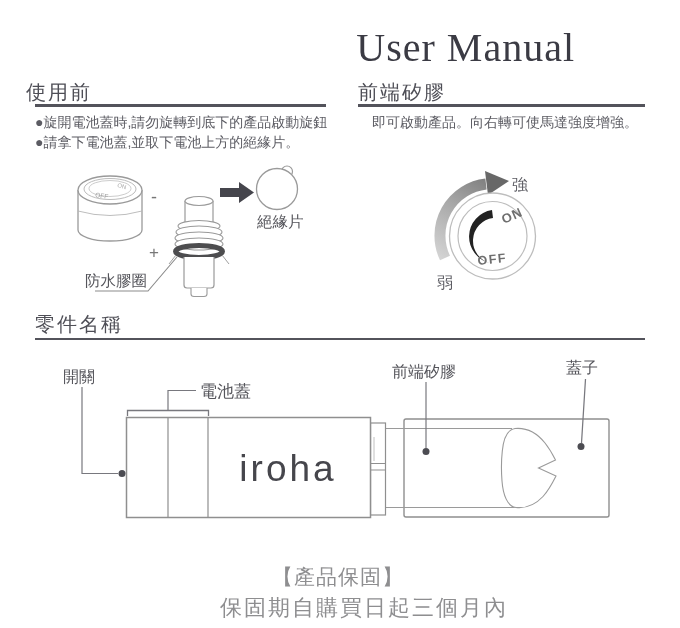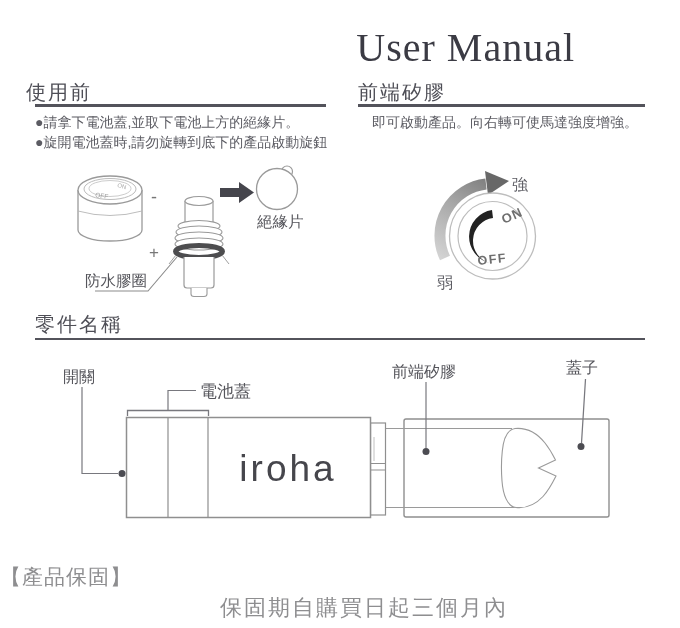--- a/index.html
+++ b/index.html
@@ -19,38 +19,38 @@
   .rule-right { top: 104px; left: 358px; width: 287px; }
   .rule-parts { top: 338px; left: 35px;  width: 610px; height: 2px; }
 
   .bullets { font-size: 14px; line-height: 19.5px; color: #5c5c63; }
   .bullets-left  { top: 113px; left: 35px;  width: 300px; }
   .bullets-right { top: 113px; left: 358px; width: 295px; }
   .indent { padding-left: 14px; }
 
   .head-parts { top: 311px; left: 35px; }
 
-  .warranty1 { top: 563px; left: 0; width: 676px; text-align: left;
+  .warranty1 { top: 563px; left: 0; width: 676px; text-align: center;
     font-size: 21px; color: #8e8e90; letter-spacing: 1px; }
   .warranty2 { top: 593px; left: 0; width: 680px; text-align: center;
     font-size: 22px; color: #8e8e90; letter-spacing: 2px; margin-left: 24px; }
 
   svg text { font-family: "Liberation Sans", "DejaVu Sans", sans-serif; }
   .svg-label { font-size: 15.5px; fill: #55555b; }
 </style>
 </head>
 <body>
 
 <div class="abs title">User Manual</div>
 
 <div class="abs col-head head-left">使用前</div>
 <div class="abs rule rule-left"></div>
 <div class="abs bullets bullets-left">
+  <div>●旋開電池蓋時,請勿旋轉到底下的產品啟動旋鈕</div>
   <div>●請拿下電池蓋,並取下電池上方的絕緣片。</div>
-  <div>●旋開電池蓋時,請勿旋轉到底下的產品啟動旋鈕</div>
 </div>
 
 <div class="abs col-head head-right">前端矽膠</div>
 <div class="abs rule rule-right"></div>
 <div class="abs bullets bullets-right">
   <div class="indent">即可啟動產品。向右轉可使馬達強度增強。</div>
 </div>
 
 <svg class="abs" style="left:58px; top:158px;" width="274" height="144" viewBox="58 158 274 144">
 

